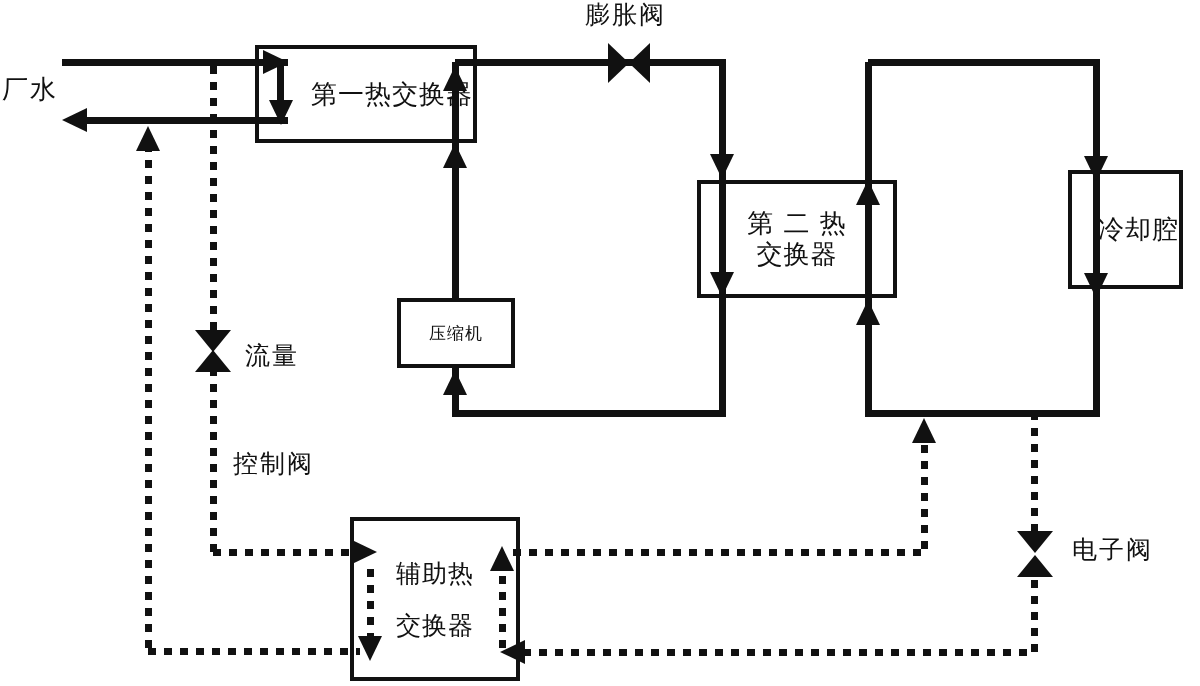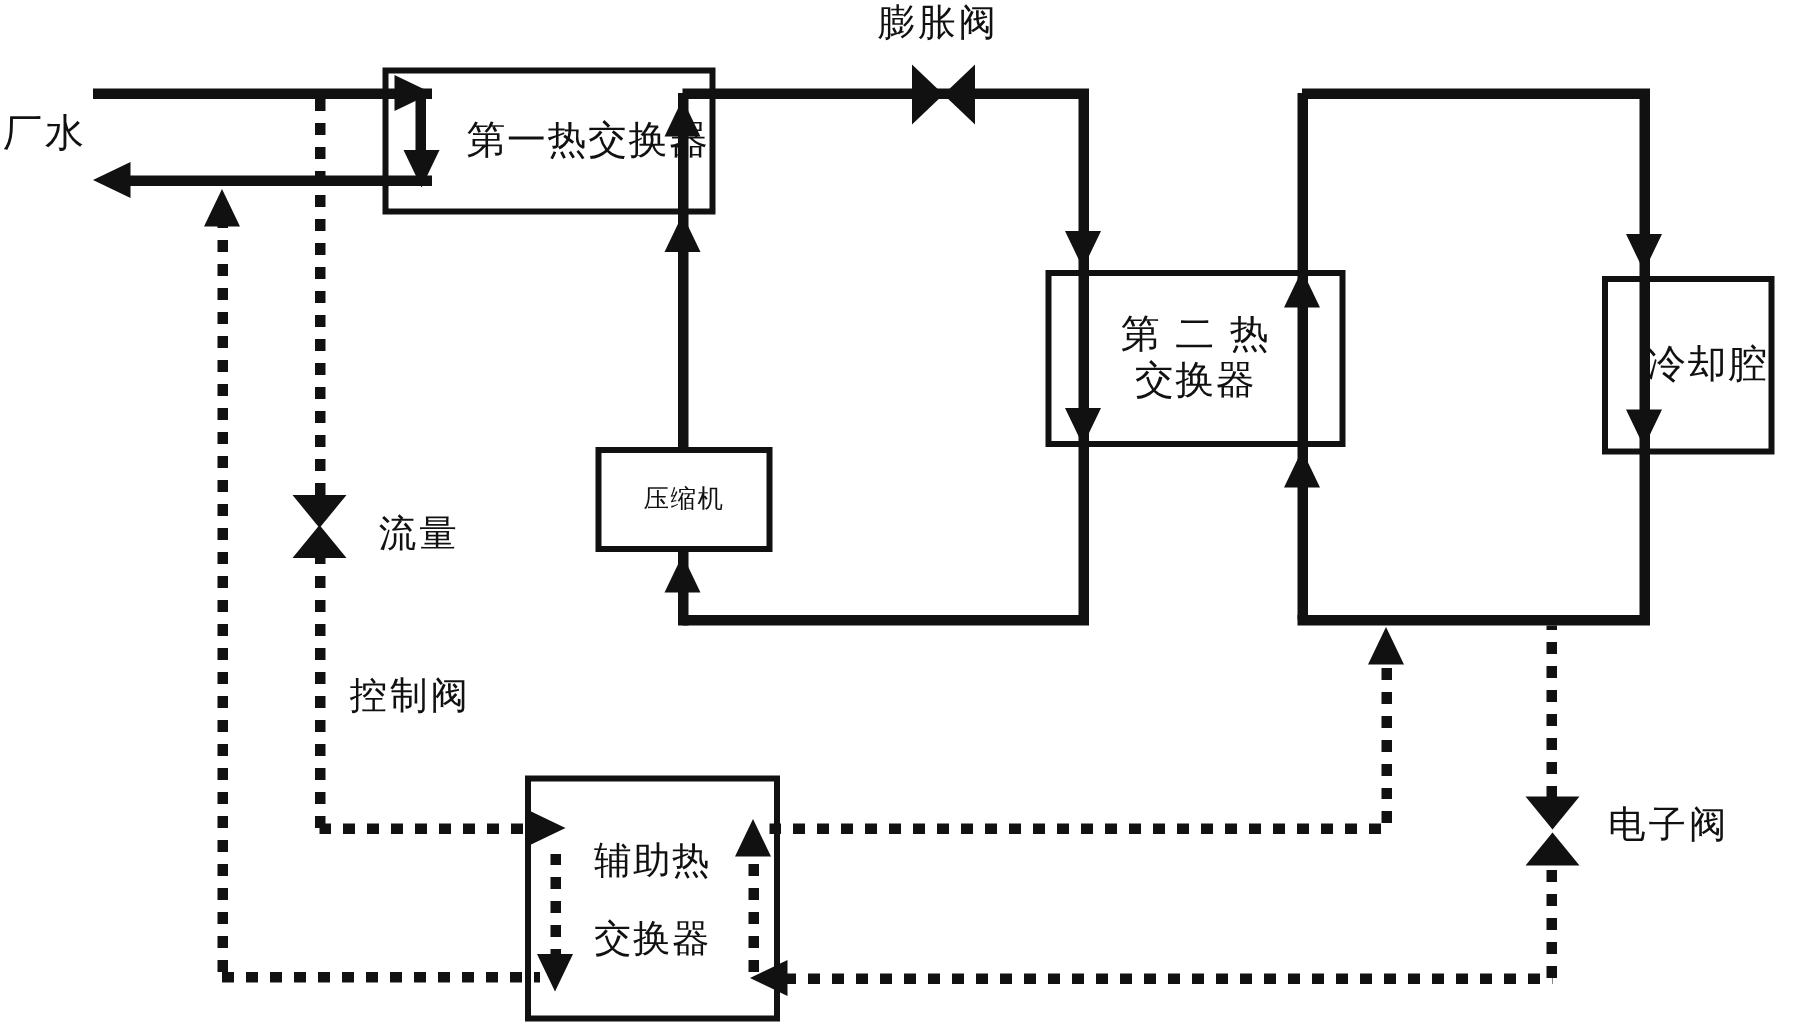--- a/index.html
+++ b/index.html
@@ -43,21 +43,21 @@
 
   <div class="box" style="left:255px;top:45px;width:222px;height:98px;align-items:flex-end;">
     <span>第一热交换器</span>
   </div>
 
   <div class="box" style="left:697px;top:180px;width:200px;height:118px;">
     <span>第 二 热</span>
     <span>交换器</span>
   </div>
 
-  <div class="box" style="left:1068px;top:184px;width:115px;height:119px;padding-left:26px;">
+  <div class="box" style="left:1068px;top:170px;width:115px;height:119px;padding-left:26px;">
     <span>冷却腔</span>
   </div>
 
   <div class="box" style="left:397px;top:298px;width:118px;height:70px;font-size:17px;">
     <span>压缩机</span>
   </div>
 
   <div class="box" style="left:350px;top:517px;width:170px;height:164px;font-size:25px;gap:21px;">
     <span>辅助热</span>
     <span>交换器</span>
@@ -119,19 +119,19 @@
   <div class="valve v" style="left:1017px;top:531px;width:36px;height:46px;">
     <div class="t u"></div>
       <div class="t d"></div>
   </div>
 
   <div class="lbl" style="left:2px;top:71px;font-size:26px;">厂水</div>
 
   <div class="lbl" style="left:585px;top:-3px;">膨胀阀</div>
 
   <div class="lbl" style="left:233px;top:266px;">
-    <div style="padding-left:12px;text-align:center;">流量</div>
+    <div style="padding-left:12px;">流量</div>
     <div>控制阀</div>
   </div>
 
   <div class="lbl" style="left:1072px;top:532px;">电子阀</div>
 
 </div>
 
 </body></html>

